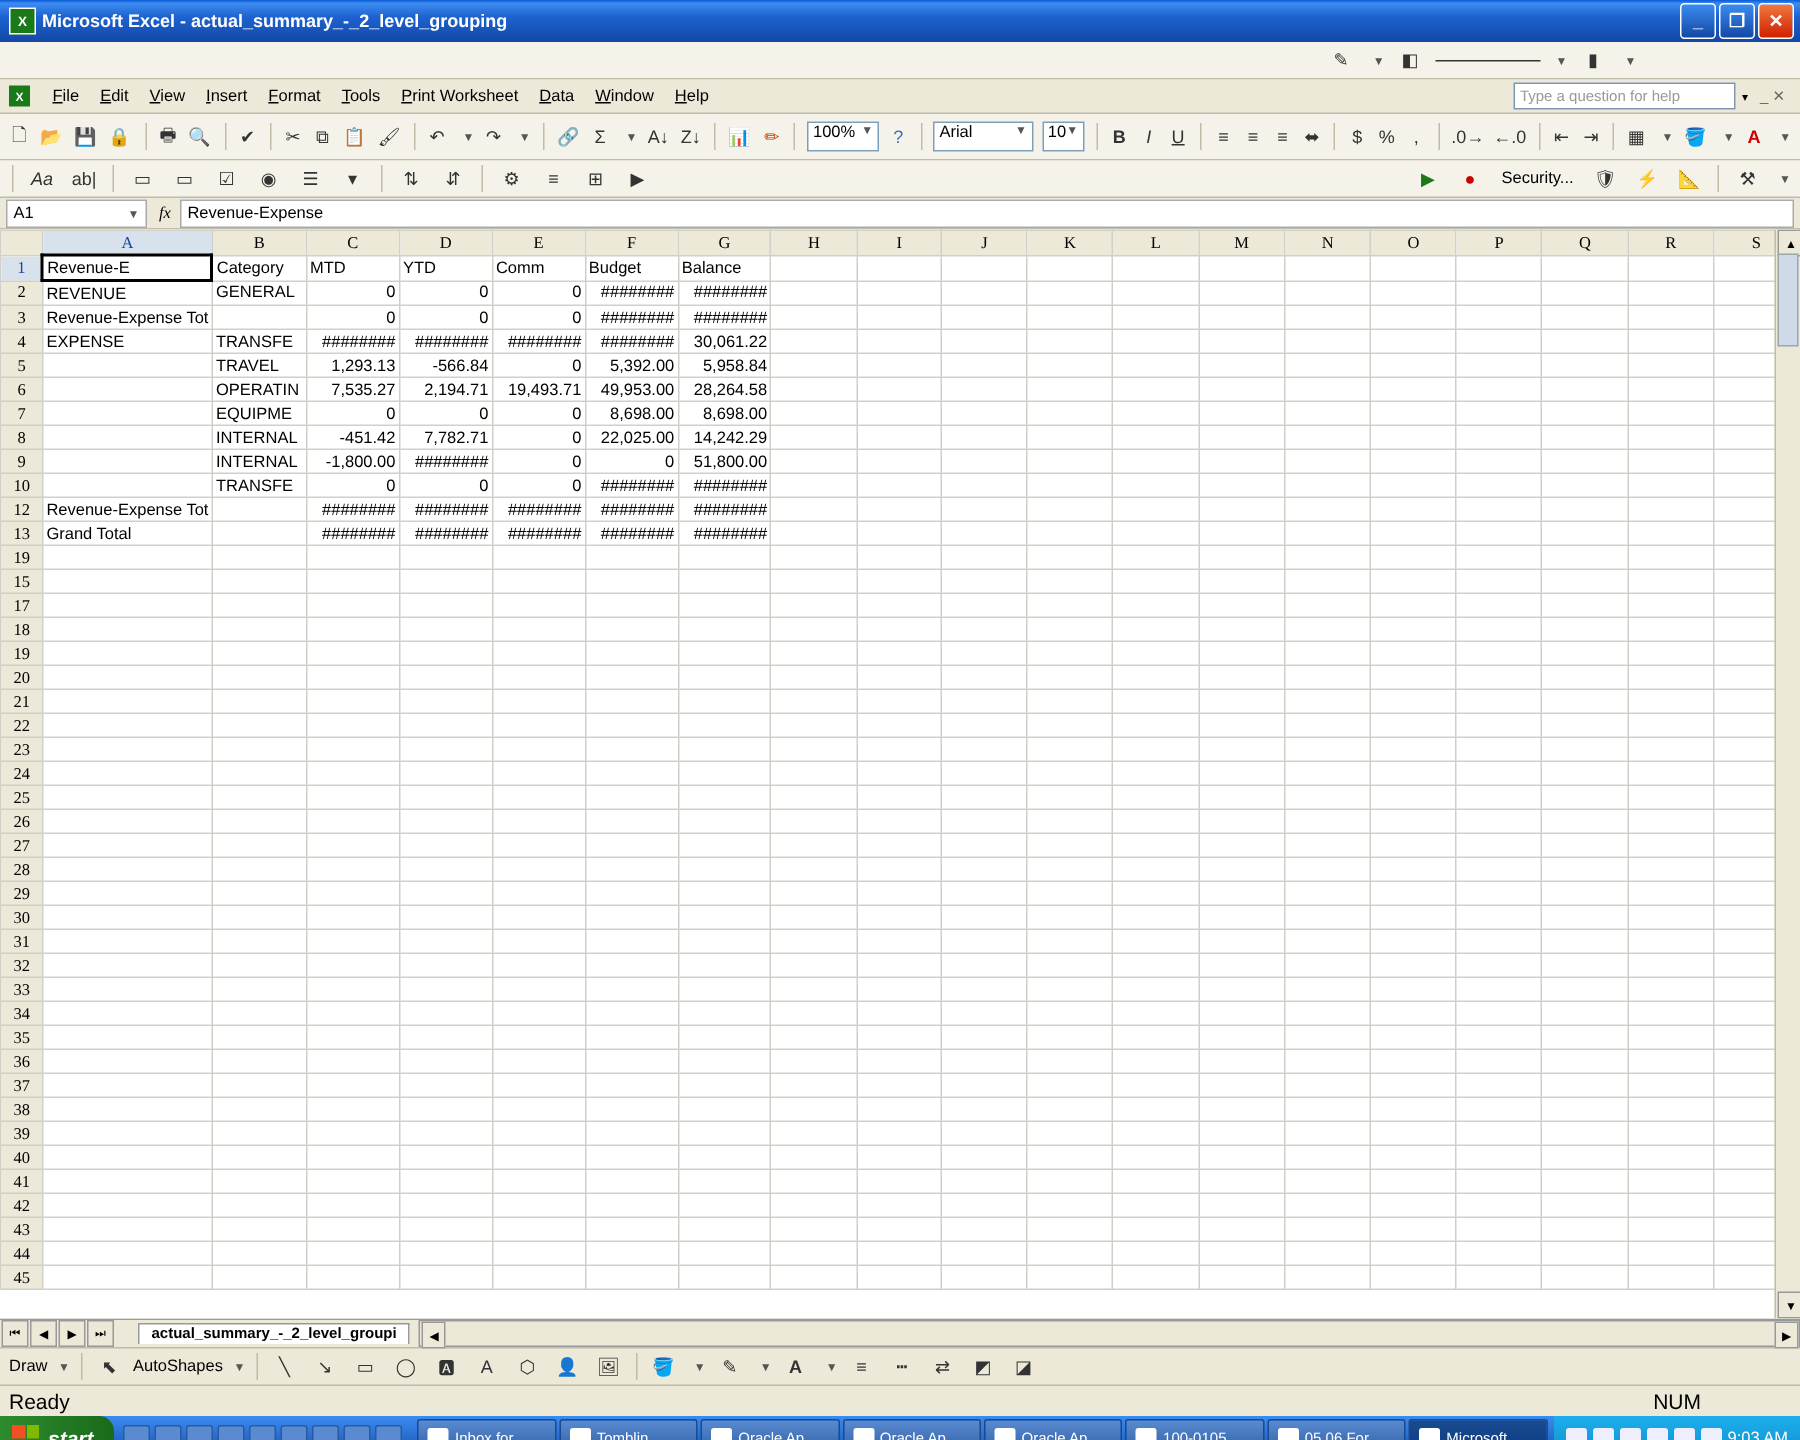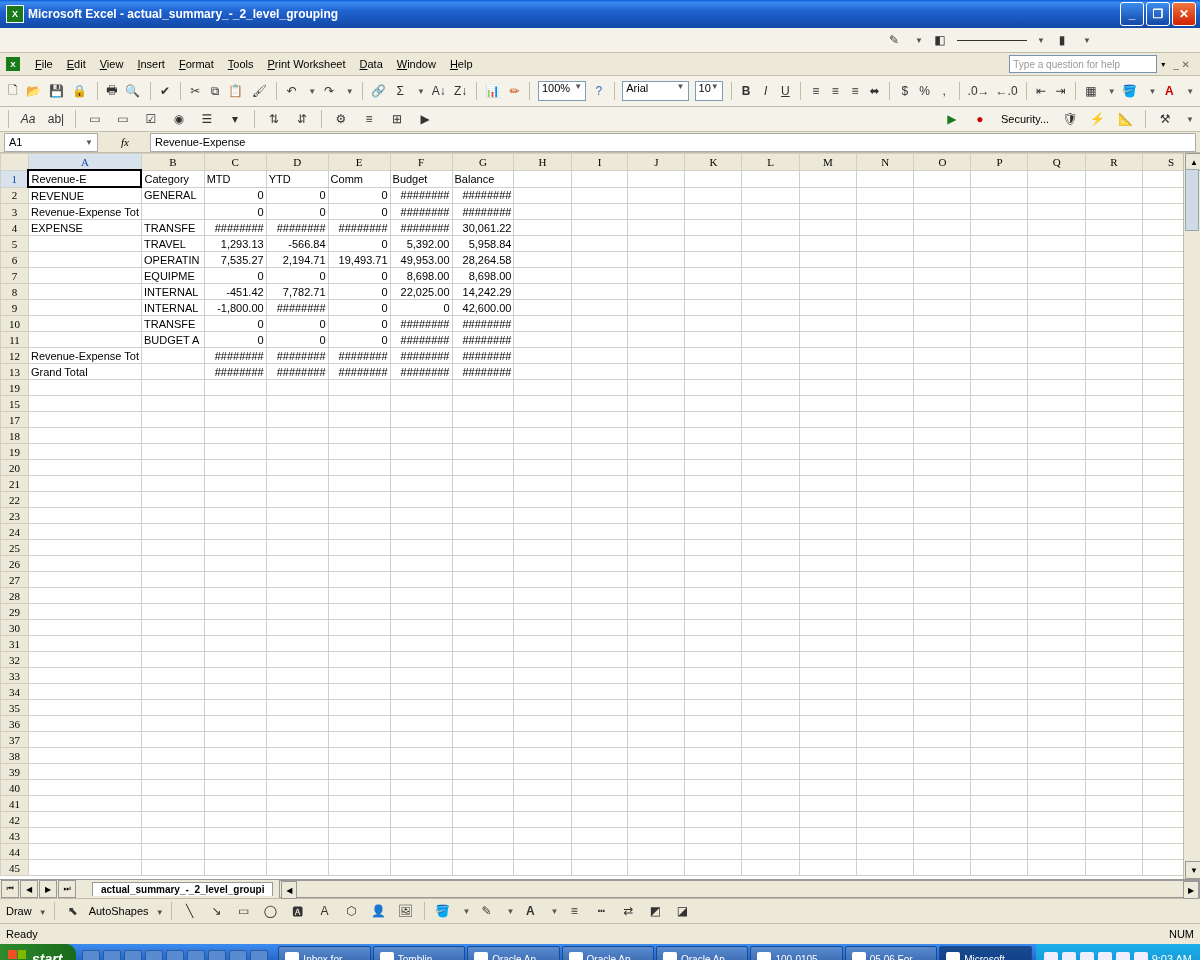--- a/index.html
+++ b/index.html
@@ -19,40 +19,40 @@
 .menubar .helpbox{margin-left:auto;width:140px;height:16px;border:1px solid #7a93b2;background:#fff;color:#999;padding:0 3px;font-size:10px;display:flex;align-items:center}
 .tbbtn{width:20px;height:20px;display:flex;align-items:center;justify-content:center;color:#333;font-size:12px;cursor:default;border:1px solid transparent}
 .sep{width:1px;height:18px;background:#c0bca8;margin:0 2px}
 .combo{height:18px;border:1px solid #7e9db9;background:#fff;font-size:11px;padding:0 3px;display:flex;align-items:flex-start}
 .combo.zoom{width:46px}
 .combo.font{width:100px}
 .combo.size{width:32px}
 .drop{margin-left:4px;font-size:8px;color:#555}
 .namebox-row{height:20px;background:#ece9d8;border-bottom:1px solid #c0bca8;display:flex;align-items:center}
 .namebox{width:84px;height:17px;border:1px solid #aaa;background:#fff;margin:0 2px 0 4px;padding:0 4px;display:flex;align-items:center;justify-content:space-between}
-.fx{font-style:italic;font-family:serif;margin:0 21px}
+.fx{font-style:italic;font-family:serif;margin:0 6px}
 .formulabar{flex:1;height:17px;border:1px solid #aaa;background:#fff;padding:0 4px;display:flex;align-items:center;margin-right:4px}
 .sheet{position:relative;background:#fff;height:726px;overflow:hidden}
 .grid{border-collapse:collapse;table-layout:fixed}
 .grid th,.grid td{border:1px solid #d0d0c8;height:15px;font-size:11px;font-family:Arial;padding:0 2px;overflow:hidden;white-space:nowrap;text-overflow:clip}
 .grid .corner{background:#ece9d8;width:24px}
 .grid .colh{background:#ece9d8;text-align:center;font-weight:normal;font-family:Tahoma}
 .grid .rowh{background:#ece9d8;text-align:center;font-weight:normal;width:24px;font-family:Tahoma}
 .selcell{border:2px solid #000!important}
 .txt{text-align:left}
 .num{text-align:right}
 .colh.sel,.rowh.sel{background:#d8e2ec;color:#1348a6}
 .vscroll{position:absolute;right:0;top:0;bottom:0;width:16px;background:#ece9d8;border-left:1px solid #c0bca8}
 .vscroll .thumb{position:absolute;top:16px;left:1px;right:1px;height:60px;background:#cfd9e8;border:1px solid #9aa}
 .sheettabs{height:18px;background:#ece9d8;display:flex;align-items:center;border-top:1px solid #999;font-size:10px}
 .nav{width:16px;height:16px;display:flex;align-items:center;justify-content:center;border:1px solid #999;background:#ece9d8;margin-left:1px}
 .tab{background:#fff;border:1px solid #999;border-bottom:none;padding:1px 8px;margin-left:16px;font-weight:bold}
 .hscroll{flex:1;height:16px;background:#ece9d8;margin-left:6px;position:relative;border:1px solid #999}
 .drawbar{height:24px;background:#ece9d8;border-top:1px solid #c0bca8;display:flex;align-items:center;padding:0 6px;gap:5px;font-size:11px}
-.statusbar{height:20px;background:#ece9d8;border-top:1px solid #c0bca8;display:flex;align-items:center;padding:0 6px;font-size:11px}
+.statusbar{height:20px;background:#ece9d8;border-top:1px solid #c0bca8;display:flex;align-items:center;padding:0 6px;font-size:14px}
 .statusbar .ready{flex:0 0 auto}
 .statusbar .spacer{flex:1}
 .taskbar{height:30px;background:linear-gradient(to bottom,#3b8cf0 0%,#1348a6 100%);display:flex;align-items:center;color:#fff;font-size:11px}
 .startbtn{height:30px;background:linear-gradient(to right,#2e8b2e 0%,#1a6a1a 100%);display:flex;align-items:center;padding:0 14px 0 8px;font-weight:bold;font-style:italic;border-radius:0 10px 10px 0;font-size:14px}
 .startbtn .winlogo{width:18px;height:18px;margin-right:6px;display:grid;grid-template-columns:1fr 1fr;grid-template-rows:1fr 1fr;gap:1px}
 .winlogo div:nth-child(1){background:#f25022}.winlogo div:nth-child(2){background:#7fba00}.winlogo div:nth-child(3){background:#00a4ef}.winlogo div:nth-child(4){background:#ffb900}
 .qlaunch{display:flex;gap:3px;padding:0 6px;align-items:center}
 .qlaunch .qi{width:16px;height:16px;background:#5a8ad0;border:1px solid #2a5aa0;border-radius:2px}
 .tasks{display:flex;gap:2px;flex:1;padding:0 4px;overflow:hidden}
 .taskbtn{height:24px;background:linear-gradient(to bottom,#5a8ad0,#2a5aa0);border:1px solid #1a4a90;border-radius:2px;padding:0 6px;display:flex;align-items:center;min-width:0;flex:1;max-width:98px;gap:4px;font-size:10px;overflow:hidden}
@@ -431,60 +431,38 @@
           <td class=""></td>
         </tr>
         <tr>
           <th class="rowh">9</th>
           <td class=""></td>
           <td class="txt">INTERNAL</td>
           <td class="num">-1,800.00</td>
           <td class="num">########</td>
           <td class="num">0</td>
           <td class="num">0</td>
-          <td class="num">42,600.00</td>
+          <td class="num">51,800.00</td>
           <td class=""></td>
           <td class=""></td>
           <td class=""></td>
           <td class=""></td>
           <td class=""></td>
           <td class=""></td>
           <td class=""></td>
           <td class=""></td>
           <td class=""></td>
           <td class=""></td>
           <td class=""></td>
           <td class=""></td>
         </tr>
         <tr>
           <th class="rowh">10</th>
           <td class=""></td>
           <td class="txt">TRANSFE</td>
-          <td class="num">0</td>
-          <td class="num">0</td>
-          <td class="num">0</td>
-          <td class="num">########</td>
-          <td class="num">########</td>
-          <td class=""></td>
-          <td class=""></td>
-          <td class=""></td>
-          <td class=""></td>
-          <td class=""></td>
-          <td class=""></td>
-          <td class=""></td>
-          <td class=""></td>
-          <td class=""></td>
-          <td class=""></td>
-          <td class=""></td>
-          <td class=""></td>
-        </tr>
-        <tr>
-          <th class="rowh">11</th>
-          <td class=""></td>
-          <td class="txt">BUDGET A</td>
           <td class="num">0</td>
           <td class="num">0</td>
           <td class="num">0</td>
           <td class="num">########</td>
           <td class="num">########</td>
           <td class=""></td>
           <td class=""></td>
           <td class=""></td>
           <td class=""></td>
           <td class=""></td>
@@ -1270,21 +1248,21 @@
   <div class="tbbtn">≡</div>
   <div class="tbbtn">┅</div>
   <div class="tbbtn">⇄</div>
   <div class="tbbtn">◩</div>
   <div class="tbbtn">◪</div>
 </div>
 
 <div class="statusbar">
   <span class="ready">Ready</span>
   <span class="spacer"></span>
-  <span style="">NUM</span>
+  <span style="margin-right:60px">NUM</span>
 </div>
 
 <div class="taskbar">
   <div class="startbtn">
     <div class="winlogo">
         <div></div>
         <div></div>
         <div></div>
         <div></div>
       </div>

